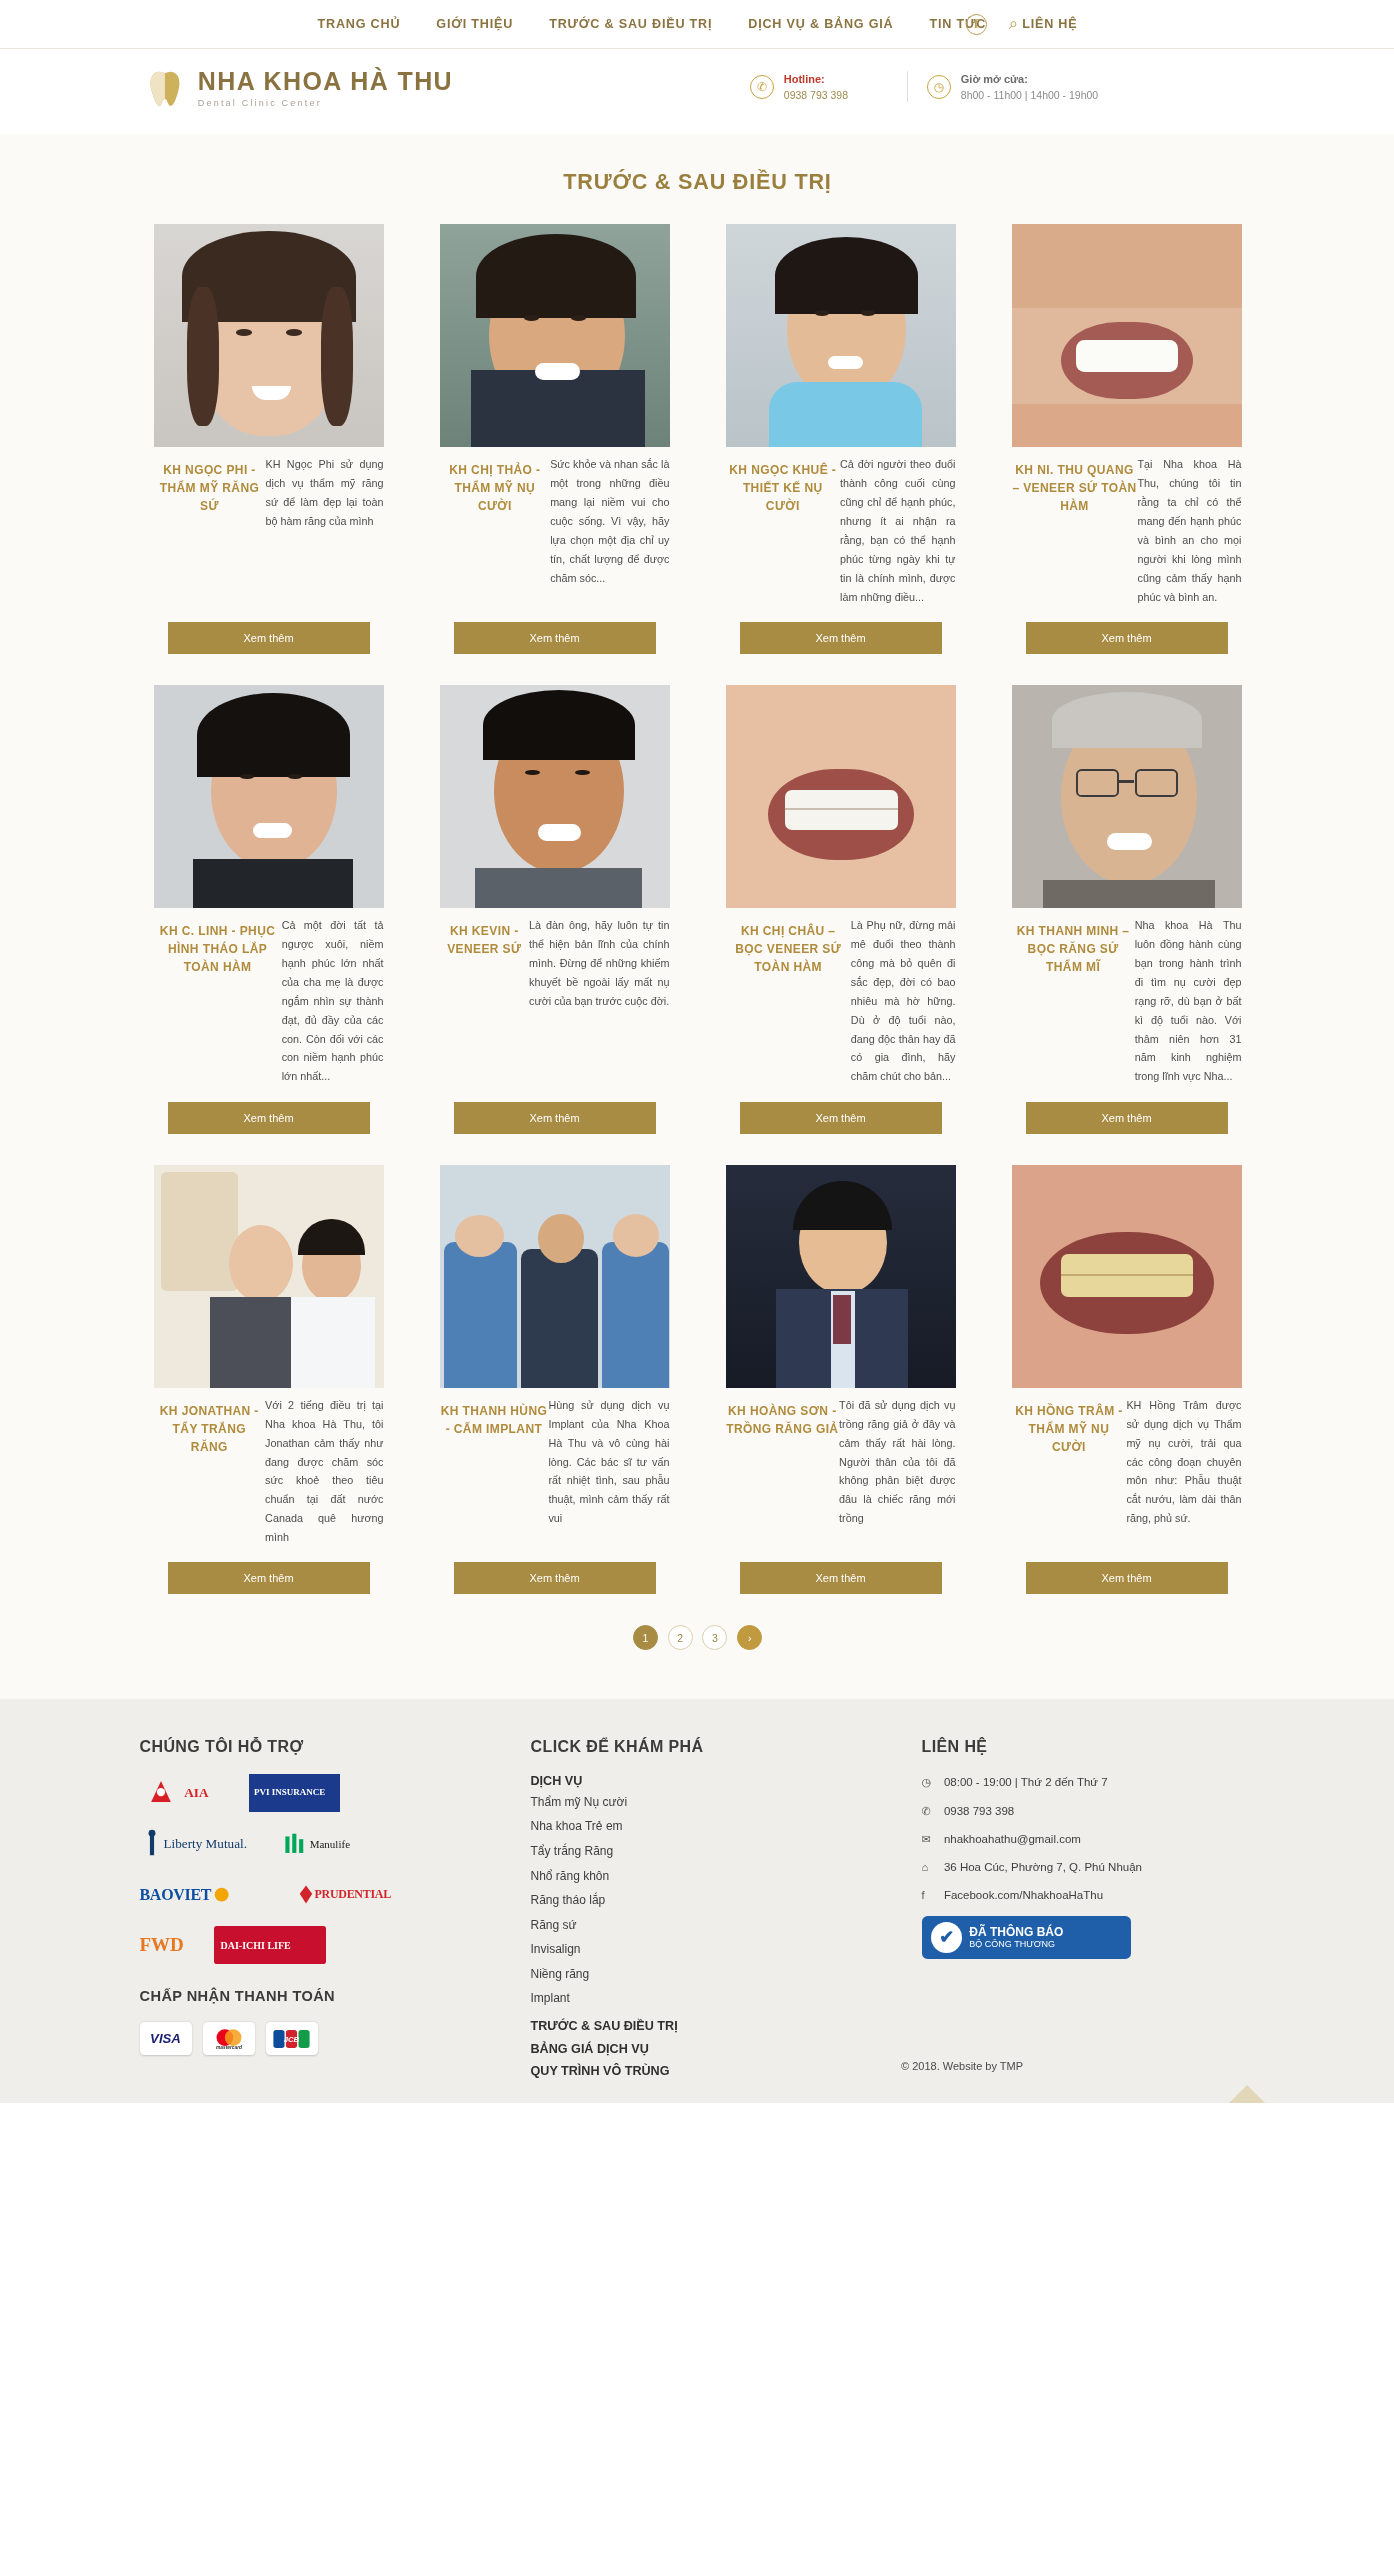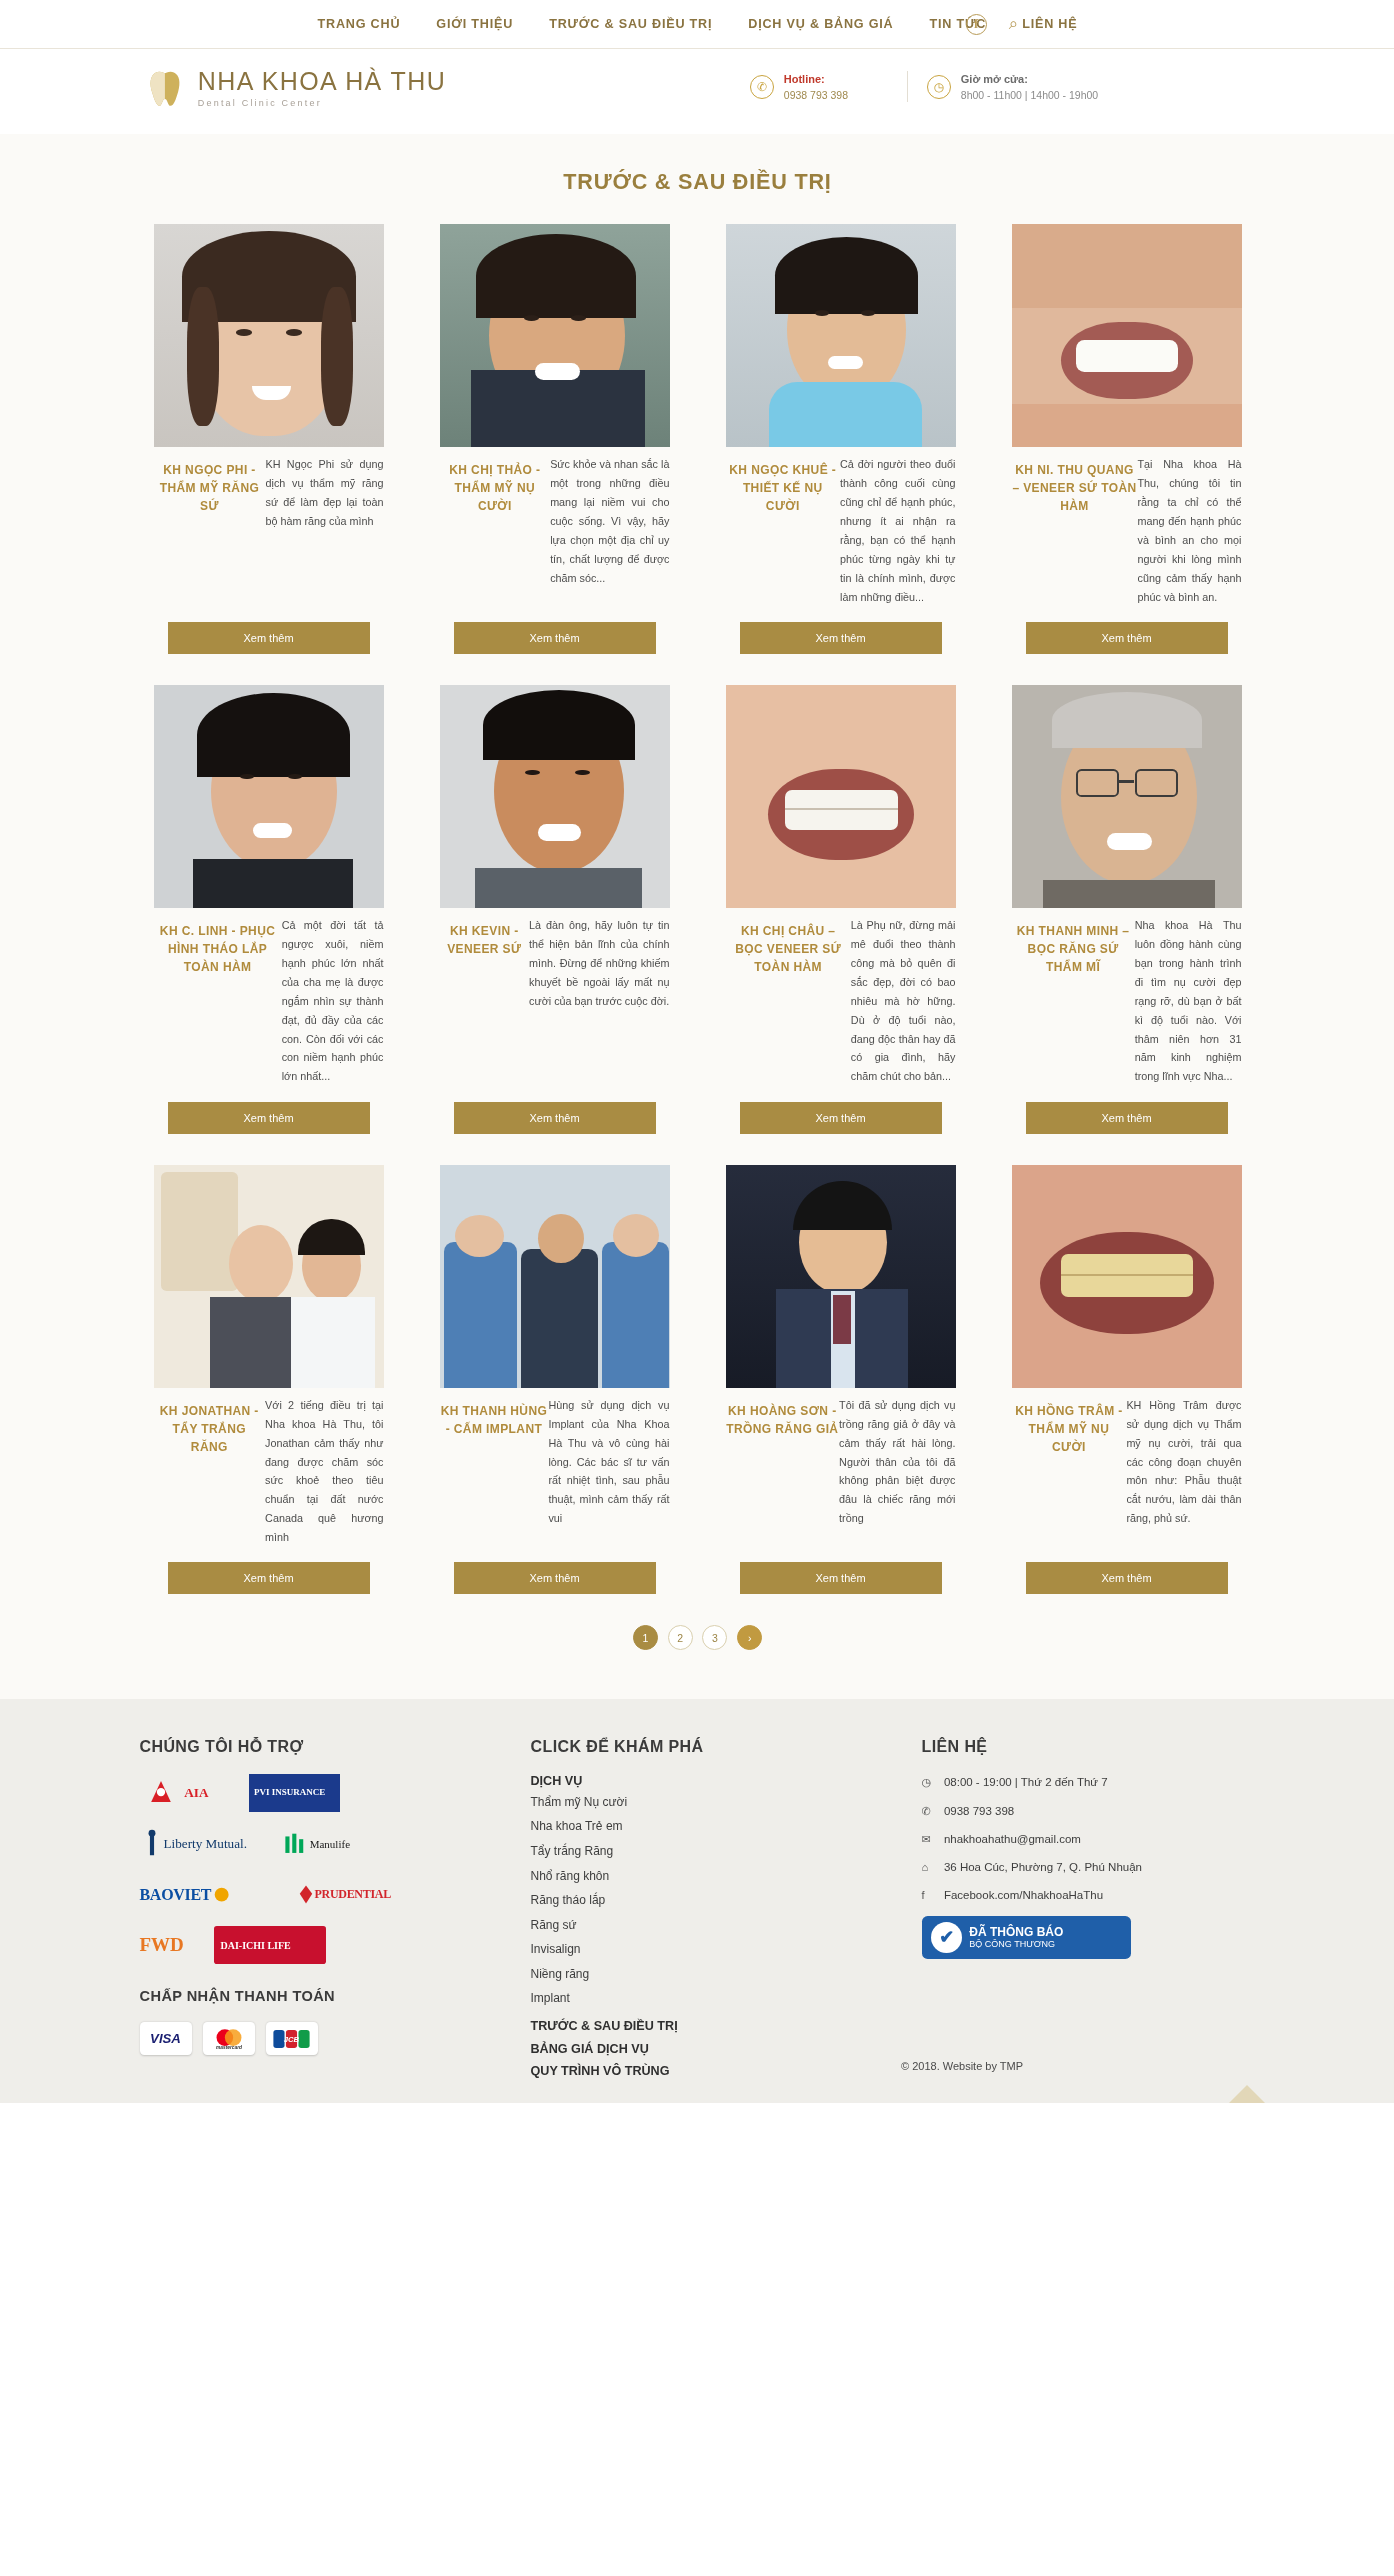--- a/index.html
+++ b/index.html
@@ -53,21 +53,21 @@
     position: relative;
     display: flex;
     align-items: center;
   }
   .logo-wrap {
     position: absolute; left: 146px; top: 18px;
     display: flex; align-items: center; gap: 9.8px;
   }
   .logo-mark { width: 42px; height: 43px; position: relative; }
   .logo-text-main {
-    font-size: 25px; font-weight: normal; color: #8a7340;
+    font-size: 25px; font-weight: bold; color: #8a7340;
     letter-spacing: 1.4px; line-height: 1;
   }
   .logo-text-sub {
     font-size: 9px; color: #a9a198; letter-spacing: 2.2px;
     margin-top: 4.9px;
   }
   .hdr-info { position: absolute; display: flex; align-items: center; gap: 9.8px; }
   .hdr-hotline { left: 750px; top: 24px; }
   .hdr-hours { left: 927px; top: 24px; }
   .circle-ico {

